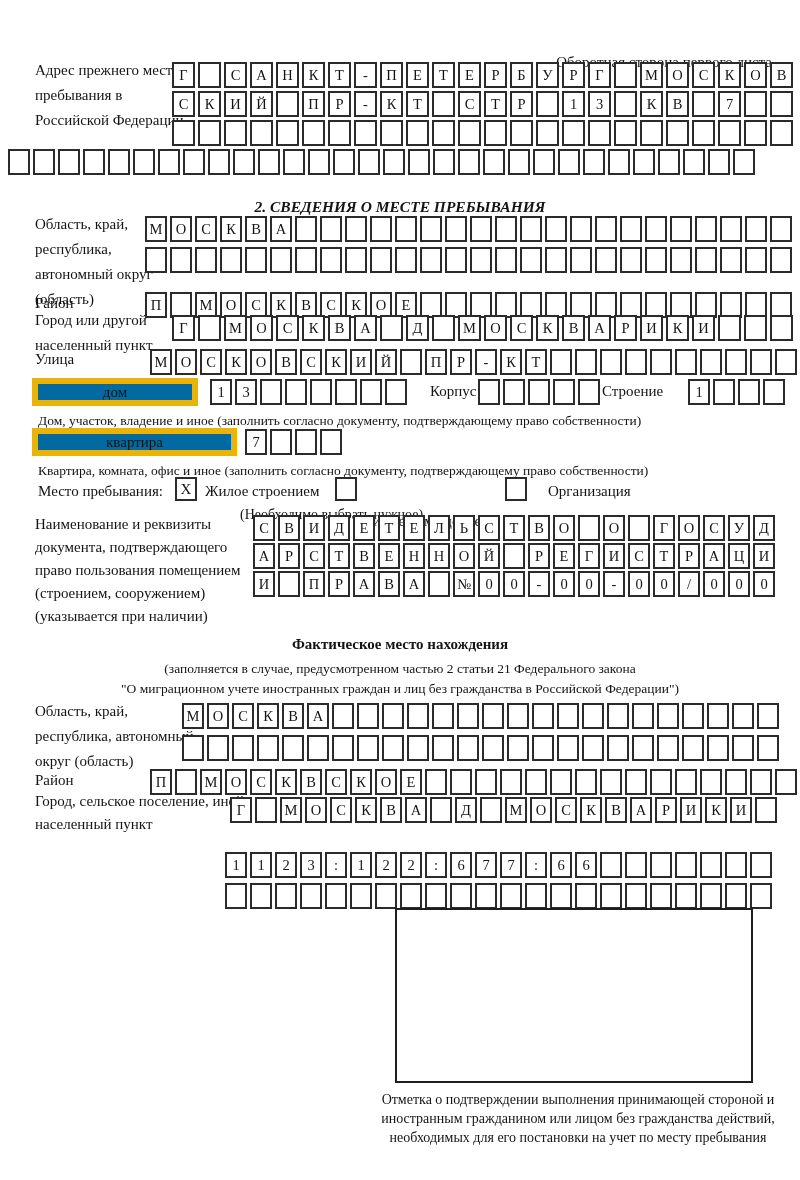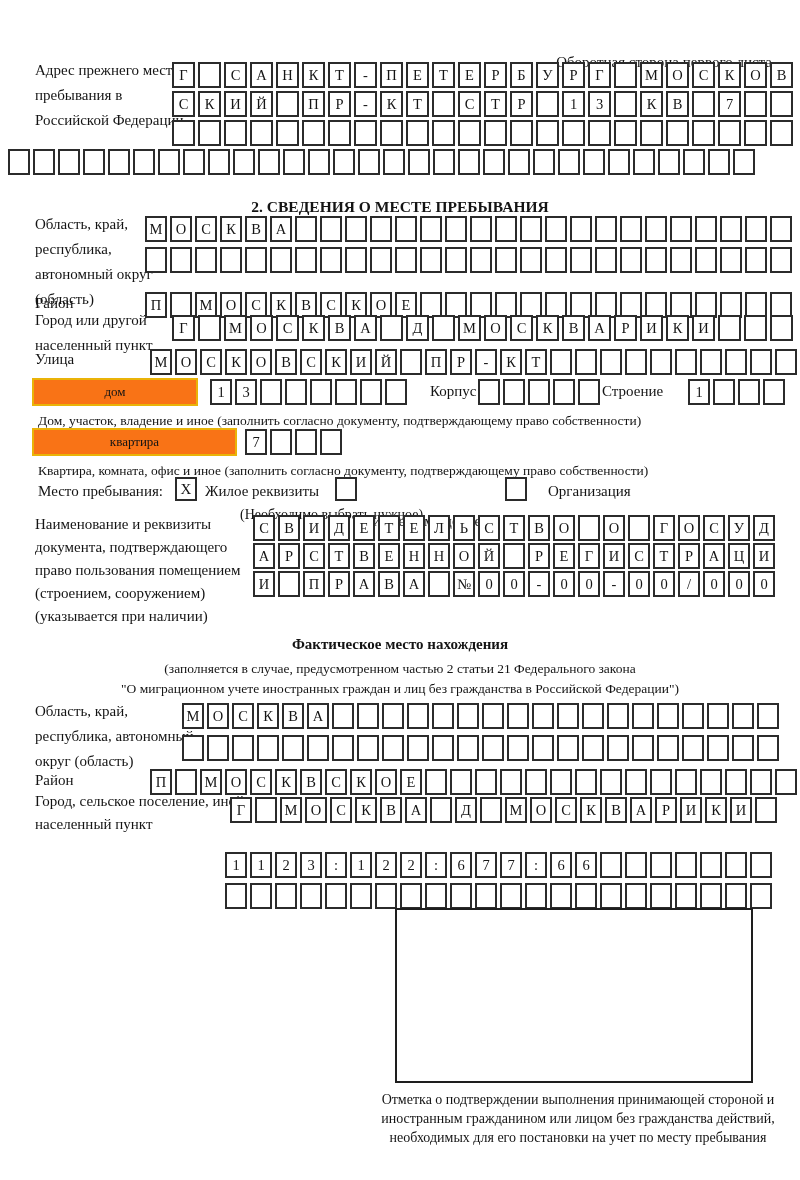--- a/index.html
+++ b/index.html
@@ -7,22 +7,22 @@
         font-family:"Liberation Serif","DejaVu Serif",serif;color:#141414;overflow:hidden;}
   .abs{position:absolute;}
   .lbl{font-size:15px;line-height:25px;}
   .cap{font-size:13.5px;line-height:18px;}
   .ttl{font-weight:bold;font-size:15.5px;}
   .center{left:0;width:100%;text-align:center;}
   .boxrow{display:flex;gap:3px;}
   .cbox{width:22px;height:26px;border:2px solid #2b2b2b;box-sizing:border-box;flex:none;
         display:flex;align-items:center;justify-content:center;font-size:14.5px;background:#fff;}
   .p26 .cbox{width:23px;}
-  .widebox{border:2px solid #eab308;box-sizing:border-box;display:flex;align-items:center;
-        justify-content:center;font-size:13px;background:#f97316;}
+  .widebox{border:6px solid #eab308;box-sizing:border-box;display:flex;align-items:center;
+        justify-content:center;font-size:15px;background:#0369a1;}
   .chk{width:22px;height:24px;border:2px solid #2b2b2b;box-sizing:border-box;display:flex;
         align-items:center;justify-content:center;font-size:15px;background:#fff;}
   .stamp{border:2px solid #1e1e1e;box-sizing:border-box;background:#fff;}
 </style>
 </head>
 <body>
 
 <div class="page">
 
   <div class="abs cap" style="top:24px;right:28px;font-size:15px;margin-top:29px;">Оборотная сторона первого листа</div>
@@ -132,21 +132,21 @@
       <span class="cbox"></span>
       <span class="cbox"></span>
       <span class="cbox"></span>
       <span class="cbox"></span>
       <span class="cbox"></span>
       <span class="cbox"></span>
       <span class="cbox"></span>
       <span class="cbox"></span>
     </div>
 
-  <div class="abs ttl center" style="top:198px;">2. СВЕДЕНИЯ О МЕСТЕ ПРЕБЫВАНИЯ</div>
+  <div class="abs ttl center" style="top:198px;font-style:italic;">2. СВЕДЕНИЯ О МЕСТЕ ПРЕБЫВАНИЯ</div>
 
   <div class="abs lbl" style="left:35px;top:212px;width:118px;">Область, край, республика, автономный округ (область)</div>
   <div class="abs boxrow" style="left:145px;top:216px;">
       <span class="cbox">М</span>
       <span class="cbox">О</span>
       <span class="cbox">С</span>
       <span class="cbox">К</span>
       <span class="cbox">В</span>
       <span class="cbox">А</span>
       <span class="cbox"></span>
@@ -319,21 +319,21 @@
   <div class="abs boxrow" style="left:245px;top:429px;">
       <span class="cbox">7</span>
       <span class="cbox"></span>
       <span class="cbox"></span>
       <span class="cbox"></span>
     </div>
   <div class="abs cap" style="left:38px;top:462px;">Квартира, комната, офис и иное (заполнить согласно документу, подтверждающему право собственности)</div>
 
   <div class="abs lbl" style="left:38px;top:479px;">Место пребывания:</div>
   <div class="abs chk" style="left:175px;top:477px;">X</div>
-  <div class="abs lbl" style="left:205px;top:479px;">Жилое реквизиты</div>
+  <div class="abs lbl" style="left:205px;top:479px;">Жилое строением</div>
   <div class="abs chk" style="left:335px;top:477px;"></div>
   <div class="abs lbl" style="left:372px;top:479px;margin-top:30px;">Иное помещение</div>
   <div class="abs chk" style="left:505px;top:477px;"></div>
   <div class="abs lbl" style="left:548px;top:479px;">Организация</div>
   <div class="abs cap" style="left:240px;top:506px;font-size:14px;">(Необходимо выбрать нужное)</div>
 
   <div class="abs lbl" style="left:35px;top:513px;width:220px;line-height:23px;">Наименование и реквизиты документа, подтверждающего право пользования помещением (строением, сооружением) (указывается при наличии)</div>
   <div class="abs boxrow" style="left:253px;top:515px;">
       <span class="cbox">С</span>
       <span class="cbox">В</span>

